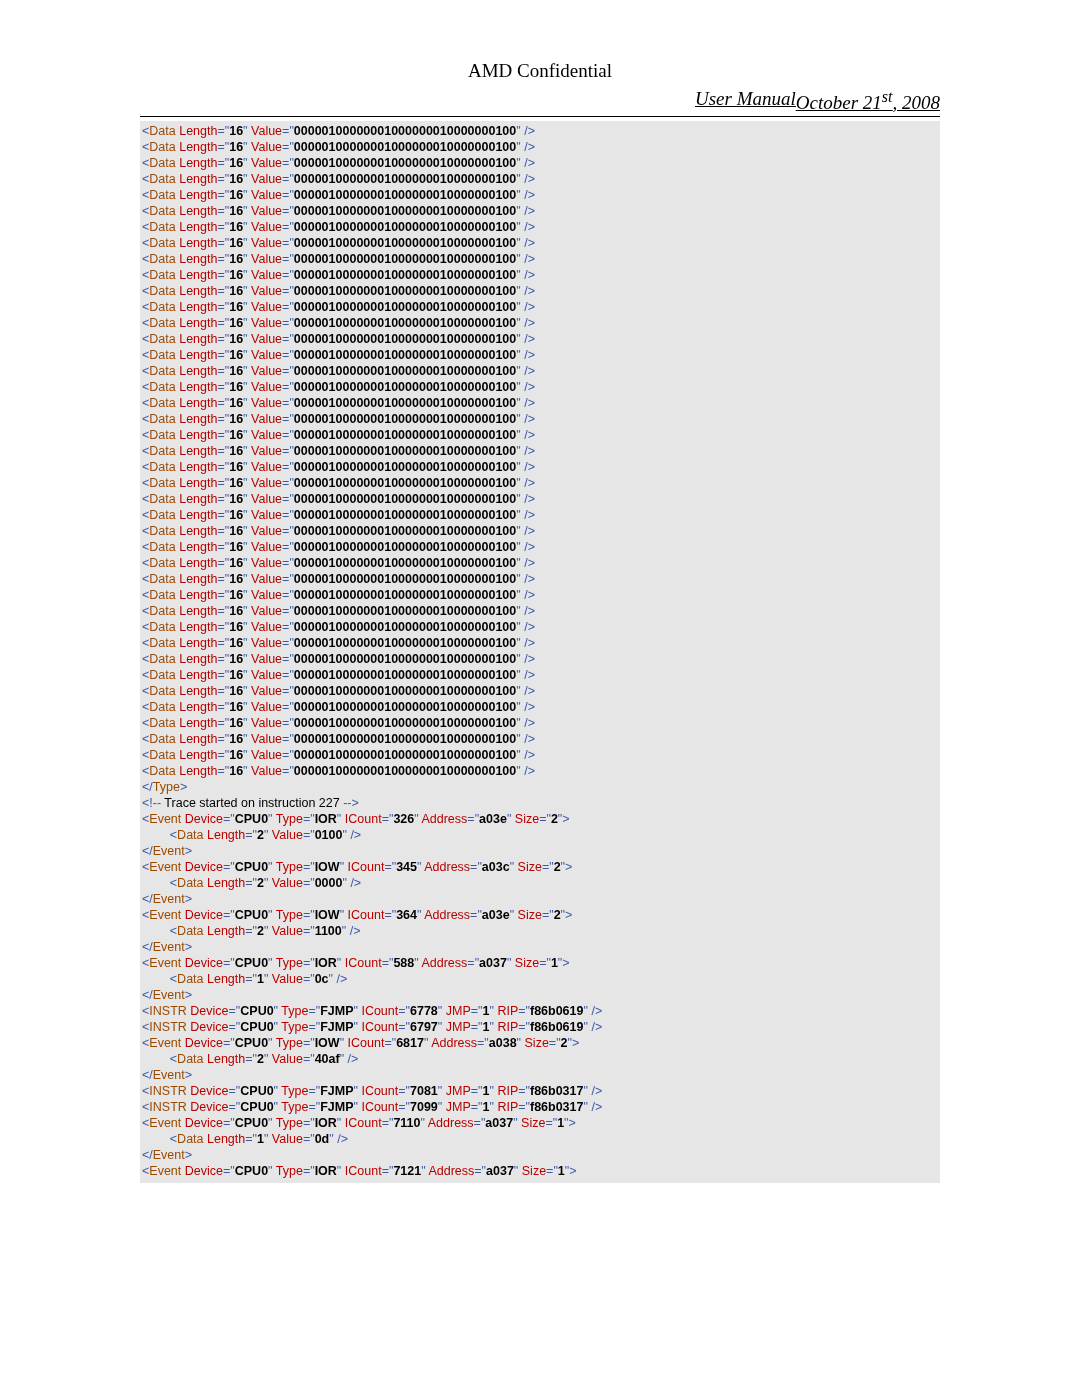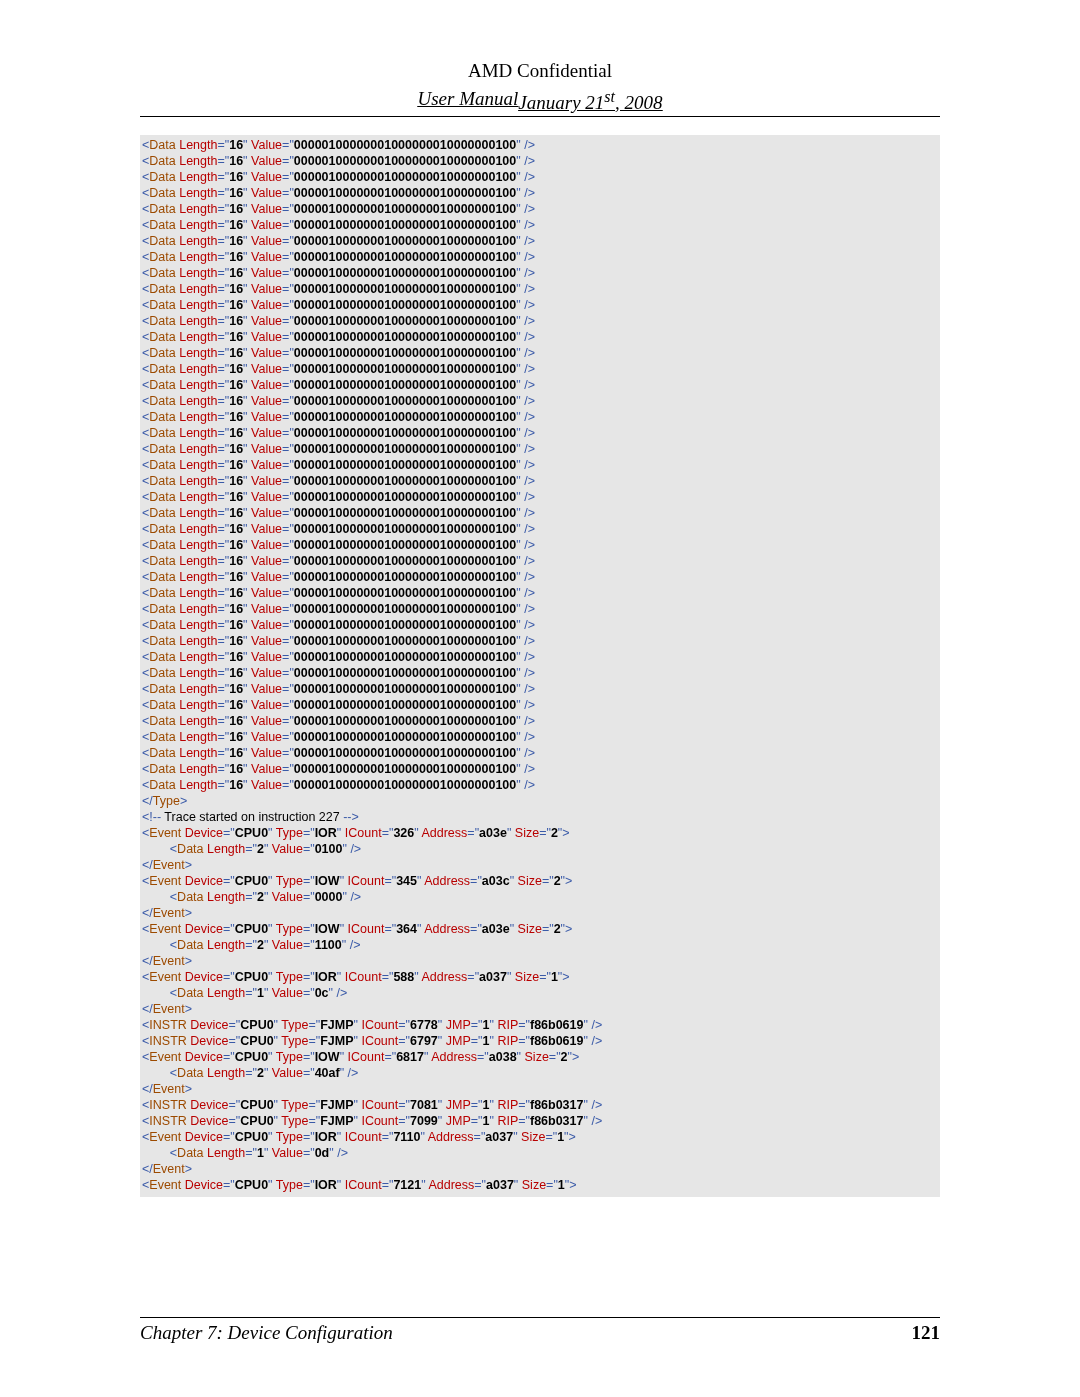--- a/index.html
+++ b/index.html
@@ -14,24 +14,24 @@
     padding: 60px 140px 40px 140px;
     box-sizing: border-box;
   }
   .top-confidential {
     text-align: center;
     font-size: 19px;
     margin-bottom: 6px;
   }
   .header-row {
     display: flex;
-    justify-content: center;
+    justify-content: flex-end;
     border-bottom: 1.5px solid #000;
     padding-bottom: 2px;
-    margin-bottom: 18px;
+    margin-bottom: 4px;
     text-decoration: underline;
   }
   .header-left {
     font-style: italic;
     font-size: 19px;
     text-decoration: underline;
   }
   .header-right {
     font-style: italic;
     font-size: 19px;
@@ -66,21 +66,21 @@
 </head>
 <body>
 
 <div class="page">
 
   <div class="top-confidential">AMD Confidential</div>
 
   <div class="header-row">
     <div class="header-left">User Manual</div>
     <div class="header-right">
-      <span>January 21</span><span class="sup">st</span><span>, 2008</span>
+      <span>October 21</span><span class="sup">st</span><span>, 2008</span>
     </div>
   </div>
 
   <div class="code-block" id="code"><span class="c-punct">&lt;</span><span class="c-tag">Data</span> <span class="c-attr">Length</span><span class="c-punct">=</span><span class="c-str">"</span><span class="c-val">16</span><span class="c-str">"</span> <span class="c-attr">Value</span><span class="c-punct">=</span><span class="c-str">"</span><span class="c-val">00000100000001000000010000000100</span><span class="c-str">"</span> <span class="c-punct">/&gt;</span>
 <span class="c-punct">&lt;</span><span class="c-tag">Data</span> <span class="c-attr">Length</span><span class="c-punct">=</span><span class="c-str">"</span><span class="c-val">16</span><span class="c-str">"</span> <span class="c-attr">Value</span><span class="c-punct">=</span><span class="c-str">"</span><span class="c-val">00000100000001000000010000000100</span><span class="c-str">"</span> <span class="c-punct">/&gt;</span>
 <span class="c-punct">&lt;</span><span class="c-tag">Data</span> <span class="c-attr">Length</span><span class="c-punct">=</span><span class="c-str">"</span><span class="c-val">16</span><span class="c-str">"</span> <span class="c-attr">Value</span><span class="c-punct">=</span><span class="c-str">"</span><span class="c-val">00000100000001000000010000000100</span><span class="c-str">"</span> <span class="c-punct">/&gt;</span>
 <span class="c-punct">&lt;</span><span class="c-tag">Data</span> <span class="c-attr">Length</span><span class="c-punct">=</span><span class="c-str">"</span><span class="c-val">16</span><span class="c-str">"</span> <span class="c-attr">Value</span><span class="c-punct">=</span><span class="c-str">"</span><span class="c-val">00000100000001000000010000000100</span><span class="c-str">"</span> <span class="c-punct">/&gt;</span>
 <span class="c-punct">&lt;</span><span class="c-tag">Data</span> <span class="c-attr">Length</span><span class="c-punct">=</span><span class="c-str">"</span><span class="c-val">16</span><span class="c-str">"</span> <span class="c-attr">Value</span><span class="c-punct">=</span><span class="c-str">"</span><span class="c-val">00000100000001000000010000000100</span><span class="c-str">"</span> <span class="c-punct">/&gt;</span>
 <span class="c-punct">&lt;</span><span class="c-tag">Data</span> <span class="c-attr">Length</span><span class="c-punct">=</span><span class="c-str">"</span><span class="c-val">16</span><span class="c-str">"</span> <span class="c-attr">Value</span><span class="c-punct">=</span><span class="c-str">"</span><span class="c-val">00000100000001000000010000000100</span><span class="c-str">"</span> <span class="c-punct">/&gt;</span>
 <span class="c-punct">&lt;</span><span class="c-tag">Data</span> <span class="c-attr">Length</span><span class="c-punct">=</span><span class="c-str">"</span><span class="c-val">16</span><span class="c-str">"</span> <span class="c-attr">Value</span><span class="c-punct">=</span><span class="c-str">"</span><span class="c-val">00000100000001000000010000000100</span><span class="c-str">"</span> <span class="c-punct">/&gt;</span>
@@ -137,18 +137,14 @@
 <span class="c-punct">&lt;</span><span class="c-tag">Event</span> <span class="c-attr">Device</span><span class="c-punct">=</span><span class="c-str">"</span><span class="c-val">CPU0</span><span class="c-str">"</span> <span class="c-attr">Type</span><span class="c-punct">=</span><span class="c-str">"</span><span class="c-val">IOW</span><span class="c-str">"</span> <span class="c-attr">ICount</span><span class="c-punct">=</span><span class="c-str">"</span><span class="c-val">6817</span><span class="c-str">"</span> <span class="c-attr">Address</span><span class="c-punct">=</span><span class="c-str">"</span><span class="c-val">a038</span><span class="c-str">"</span> <span class="c-attr">Size</span><span class="c-punct">=</span><span class="c-str">"</span><span class="c-val">2</span><span class="c-str">"</span><span class="c-punct">&gt;</span>
         <span class="c-punct">&lt;</span><span class="c-tag">Data</span> <span class="c-attr">Length</span><span class="c-punct">=</span><span class="c-str">"</span><span class="c-val">2</span><span class="c-str">"</span> <span class="c-attr">Value</span><span class="c-punct">=</span><span class="c-str">"</span><span class="c-val">40af</span><span class="c-str">"</span> <span class="c-punct">/&gt;</span>
 <span class="c-punct">&lt;/</span><span class="c-tag">Event</span><span class="c-punct">&gt;</span>
 <span class="c-punct">&lt;</span><span class="c-tag">INSTR</span> <span class="c-attr">Device</span><span class="c-punct">=</span><span class="c-str">"</span><span class="c-val">CPU0</span><span class="c-str">"</span> <span class="c-attr">Type</span><span class="c-punct">=</span><span class="c-str">"</span><span class="c-val">FJMP</span><span class="c-str">"</span> <span class="c-attr">ICount</span><span class="c-punct">=</span><span class="c-str">"</span><span class="c-val">7081</span><span class="c-str">"</span> <span class="c-attr">JMP</span><span class="c-punct">=</span><span class="c-str">"</span><span class="c-val">1</span><span class="c-str">"</span> <span class="c-attr">RIP</span><span class="c-punct">=</span><span class="c-str">"</span><span class="c-val">f86b0317</span><span class="c-str">"</span> <span class="c-punct">/&gt;</span>
 <span class="c-punct">&lt;</span><span class="c-tag">INSTR</span> <span class="c-attr">Device</span><span class="c-punct">=</span><span class="c-str">"</span><span class="c-val">CPU0</span><span class="c-str">"</span> <span class="c-attr">Type</span><span class="c-punct">=</span><span class="c-str">"</span><span class="c-val">FJMP</span><span class="c-str">"</span> <span class="c-attr">ICount</span><span class="c-punct">=</span><span class="c-str">"</span><span class="c-val">7099</span><span class="c-str">"</span> <span class="c-attr">JMP</span><span class="c-punct">=</span><span class="c-str">"</span><span class="c-val">1</span><span class="c-str">"</span> <span class="c-attr">RIP</span><span class="c-punct">=</span><span class="c-str">"</span><span class="c-val">f86b0317</span><span class="c-str">"</span> <span class="c-punct">/&gt;</span>
 <span class="c-punct">&lt;</span><span class="c-tag">Event</span> <span class="c-attr">Device</span><span class="c-punct">=</span><span class="c-str">"</span><span class="c-val">CPU0</span><span class="c-str">"</span> <span class="c-attr">Type</span><span class="c-punct">=</span><span class="c-str">"</span><span class="c-val">IOR</span><span class="c-str">"</span> <span class="c-attr">ICount</span><span class="c-punct">=</span><span class="c-str">"</span><span class="c-val">7110</span><span class="c-str">"</span> <span class="c-attr">Address</span><span class="c-punct">=</span><span class="c-str">"</span><span class="c-val">a037</span><span class="c-str">"</span> <span class="c-attr">Size</span><span class="c-punct">=</span><span class="c-str">"</span><span class="c-val">1</span><span class="c-str">"</span><span class="c-punct">&gt;</span>
         <span class="c-punct">&lt;</span><span class="c-tag">Data</span> <span class="c-attr">Length</span><span class="c-punct">=</span><span class="c-str">"</span><span class="c-val">1</span><span class="c-str">"</span> <span class="c-attr">Value</span><span class="c-punct">=</span><span class="c-str">"</span><span class="c-val">0d</span><span class="c-str">"</span> <span class="c-punct">/&gt;</span>
 <span class="c-punct">&lt;/</span><span class="c-tag">Event</span><span class="c-punct">&gt;</span>
 <span class="c-punct">&lt;</span><span class="c-tag">Event</span> <span class="c-attr">Device</span><span class="c-punct">=</span><span class="c-str">"</span><span class="c-val">CPU0</span><span class="c-str">"</span> <span class="c-attr">Type</span><span class="c-punct">=</span><span class="c-str">"</span><span class="c-val">IOR</span><span class="c-str">"</span> <span class="c-attr">ICount</span><span class="c-punct">=</span><span class="c-str">"</span><span class="c-val">7121</span><span class="c-str">"</span> <span class="c-attr">Address</span><span class="c-punct">=</span><span class="c-str">"</span><span class="c-val">a037</span><span class="c-str">"</span> <span class="c-attr">Size</span><span class="c-punct">=</span><span class="c-str">"</span><span class="c-val">1</span><span class="c-str">"</span><span class="c-punct">&gt;</span></div>
 
-  <div class="footer">
-    <div class="footer-left">Chapter 7: Device Configuration</div>
-    <div class="footer-right">121</div>
-  </div>
 
 </div>
 
 </body></html>

